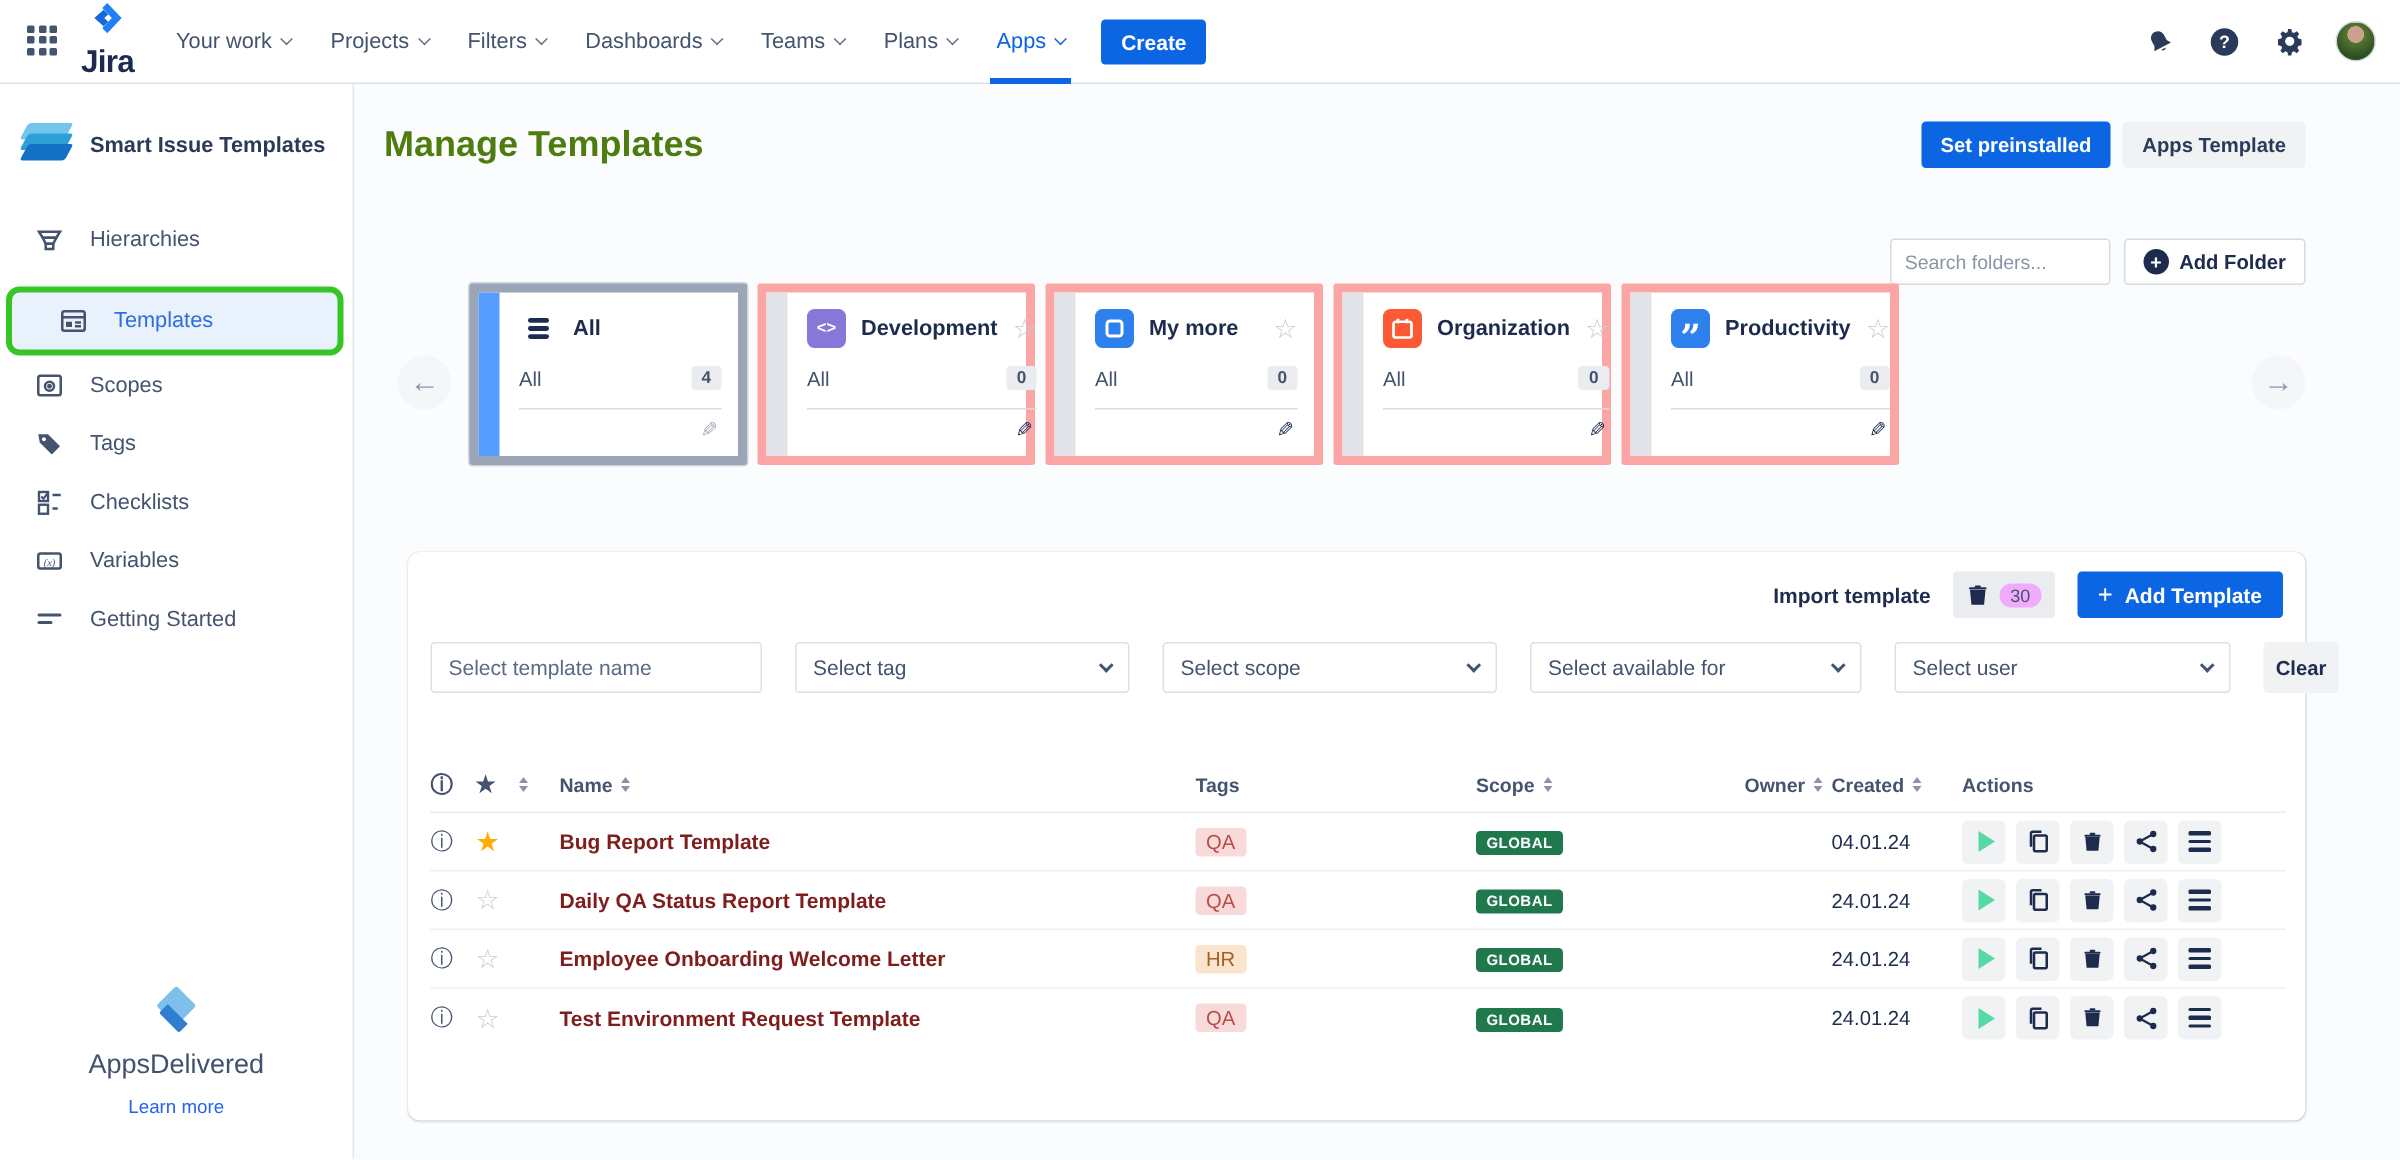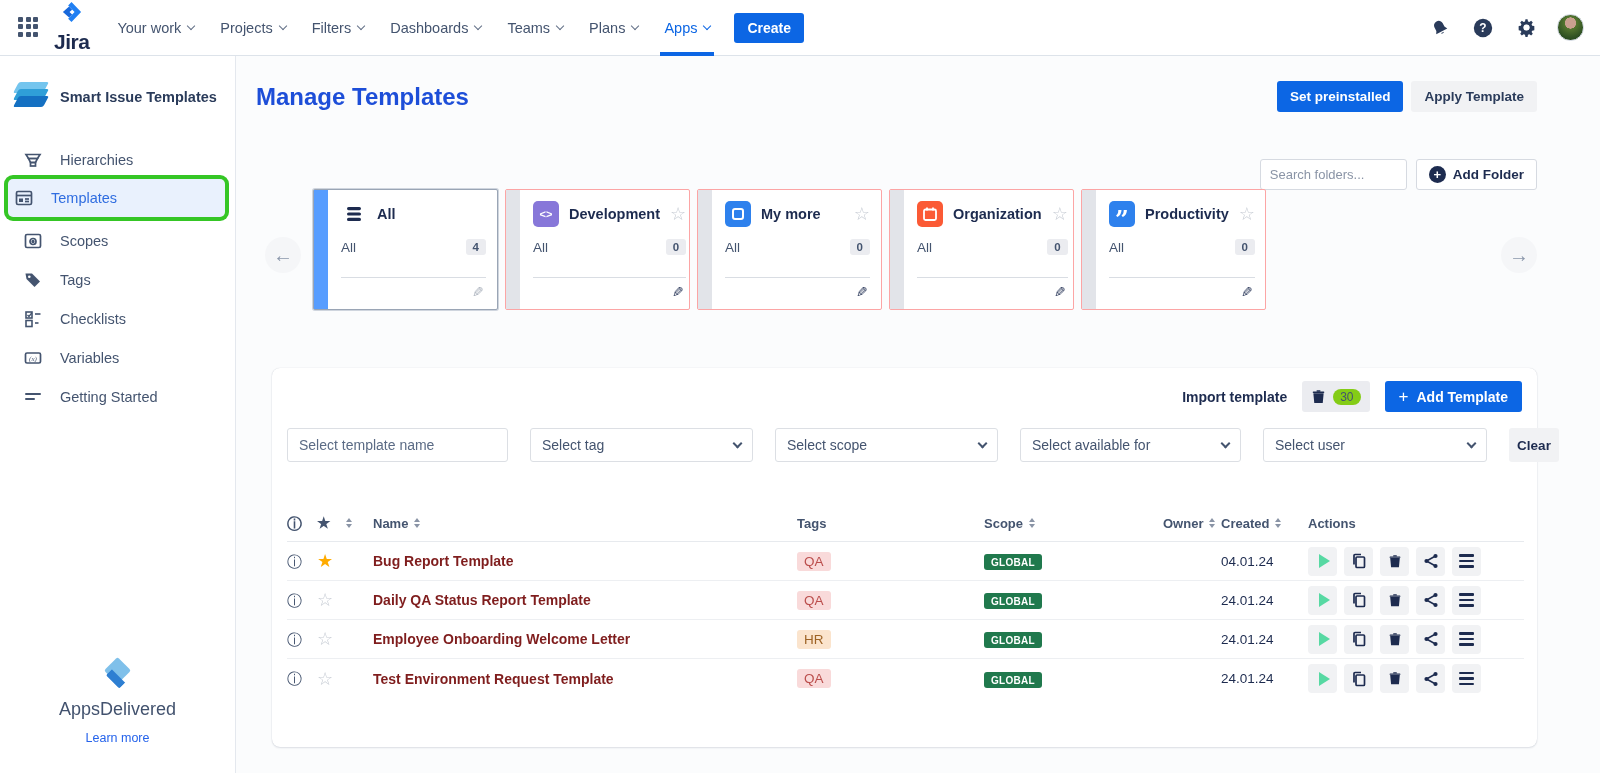--- a/index.html
+++ b/index.html
@@ -40,53 +40,53 @@
   .sit-logo { position:relative; width:40px; height:34px; flex:0 0 auto; }
   .sit-logo i { position:absolute; left:4px; width:30px; height:11px; border-radius:2px; transform:skewX(-28deg); }
   .sit-logo i:nth-child(1){ top:2px;  background:#74c5ee; }
   .sit-logo i:nth-child(2){ top:9px;  background:#2f9fd8; }
   .sit-logo i:nth-child(3){ top:16px; background:#1470c2; }
   .side-logo .t { font-size:14.5px; font-weight:700; color:#2a3b5a; }
   .side-items { display:flex; flex-direction:column; }
   .side-item { display:flex; align-items:center; gap:17px; height:39px; padding-left:23px; font-size:14.5px;
                color:#44546f; cursor:pointer; }
   .side-item svg { flex:0 0 auto; }
-  .side-item.active { background:#e9f1fd; color:#2f6de0; border-radius:5px; margin:0 10px 4px 8px; padding-left:6px;
+  .side-item.active { background:#e9f1fd; color:#2f6de0; border-radius:5px; margin:16px 10px 4px 8px; padding-left:31px;
                       height:38px; box-shadow:0 0 0 4px #35c625; }
   .side-footer { position:absolute; bottom:28px; left:0; width:100%; text-align:center; }
   .ad-logo { width:30px; height:30px; margin:0 auto 8px; position:relative; }
   .ad-logo .top { position:absolute; left:5px; top:0px; width:19px; height:19px; background:#7fc0ea; transform:rotate(45deg) ; border-radius:2px;}
   .ad-logo .bot { position:absolute; left:5px; top:9px; width:19px; height:14px; background:#2e7fd2; transform:rotate(45deg); border-radius:2px; clip-path:polygon(0 40%,100% 40%,100% 100%,0 100%); }
   .ad-name { font-size:18px; color:#42526e; margin-bottom:11px; }
   .ad-link { font-size:12.5px; color:#2563eb; cursor:pointer; }
 
   
   .content { position:absolute; top:56px; left:237px; right:0; bottom:0; }
   .page-header { position:absolute; top:25px; left:19px; right:63px; display:flex; justify-content:space-between; align-items:center; }
-  .page-title { font-size:24px; font-weight:700; color:#1d4ed8; }
+  .page-title { font-size:24px; font-weight:700; color:#4d7c0f; }
   .hdr-btns { display:flex; gap:8px; }
   .btn-blue { background:#0c66e4; color:#fff; border:none; border-radius:3px; height:31px; padding:0 13px;
               font-size:13.5px; font-weight:600; cursor:pointer; font-family:inherit; }
   .btn-gray { background:#f1f2f4; color:#2a3b5a; border:none; border-radius:3px; height:31px; padding:0 13px;
               font-size:13.5px; font-weight:600; cursor:pointer; font-family:inherit; }
 
   .folders-toolbar { position:absolute; top:103px; right:63px; display:flex; gap:9px; }
   .fld-search { width:147px; height:31px; border:1px solid #d6dae1; border-radius:3px; padding:0 9px; font-size:13px;
                 color:#44546f; font-family:inherit; outline:none; background:#fff; }
   .fld-search::placeholder { color:#8a94a6; }
   .btn-addfolder { display:flex; align-items:center; gap:7px; background:#fff; border:1px solid #d6dae1; border-radius:3px;
                    height:31px; padding:0 12px; font-size:13.5px; font-weight:600; color:#1d2b4f; cursor:pointer; font-family:inherit; }
   .plus-circle { width:17px; height:17px; border-radius:50%; background:#1d2b4f; color:#fff; display:flex; align-items:center;
                  justify-content:center; font-size:13px; font-weight:700; line-height:1; }
 
   
   .car-arrow { position:absolute; width:36px; height:36px; border-radius:50%; background:#f5f6f8; color:#8a96aa;
                display:flex; align-items:center; justify-content:center; font-size:20px; cursor:pointer; top:181px; }
   .car-arrow.left { left:28px; } .car-arrow.right { left:1264px; }
-  .fcard { position:absolute; top:133px; width:185px; height:121px; background:#fff; border:1px solid #fca5a5;
+  .fcard { position:absolute; top:133px; width:185px; height:121px; background:#fff; border:6px solid #fca5a5;
            border-radius:2px; display:flex; cursor:pointer; }
   .fcard.selected { border-color:#9aa5b5; box-shadow:0 0 0 1px #cfd5de; }
   .fcard .strip { width:14px; background:#e2e4e9; flex:0 0 auto; }
   .fcard.selected .strip { background:#579dff; }
   .fcard .body { flex:1; padding:11px 11px 6px 13px; display:flex; flex-direction:column; }
   .fcard .row1 { display:flex; align-items:center; gap:10px; }
   .fcard .fname { font-size:14.5px; font-weight:700; color:#1d2b4f; flex:1; }
   .fcard .star { color:#c7ccd4; font-size:18px; cursor:pointer; line-height:1; }
   .fcard .row2 { display:flex; align-items:center; justify-content:space-between; margin-top:12px; }
   .fcard .sub { font-size:13.5px; color:#44546f; }
@@ -103,21 +103,21 @@
   .ficon.org  { background:#fb5a35; }
   .ficon.prod { background:#2e81ed; font-size:24px; line-height:0; padding-top:12px; font-family:"DejaVu Serif", serif; }
 
   
   .panel { position:absolute; left:35px; top:312px; width:1265px; height:379px; background:#fff; border-radius:8px;
            box-shadow:0 1px 2px rgba(23,43,77,.12), 0 0 1px rgba(23,43,77,.20); }
   .panel-toolbar { position:absolute; top:13px; right:15px; display:flex; align-items:center; gap:15px; }
   .import-label { font-size:14px; font-weight:600; color:#1d2b4f; cursor:pointer; }
   .trash-btn { display:flex; align-items:center; gap:7px; background:#ebecf0; border:none; border-radius:3px; height:31px;
                padding:0 9px; cursor:pointer; }
-  .trash-count { background:#84cc16; border-radius:8px; padding:1px 7px; font-size:12px; color:#44546f; font-family:inherit; }
+  .trash-count { background:#f0abfc; border-radius:8px; padding:1px 7px; font-size:12px; color:#44546f; font-family:inherit; }
   .btn-addtpl { display:flex; align-items:center; gap:8px; background:#0c66e4; color:#fff; border:none; border-radius:3px;
                 height:31px; padding:0 14px; font-size:14px; font-weight:600; cursor:pointer; font-family:inherit; }
   .btn-addtpl .pl { font-size:17px; font-weight:400; line-height:1; }
 
   .filters { position:absolute; top:60px; left:15px; display:flex; gap:22px; }
   .flt-input { width:221px; height:34px; border:1px solid #dcdfe4; border-radius:3px; padding:0 11px; font-size:14px;
                color:#44546f; font-family:inherit; outline:none; }
   .flt-input::placeholder { color:#5b6b85; }
   .flt-select { width:223px; height:34px; border:1px solid #dcdfe4; border-radius:3px; padding:0 11px; display:flex;
                 align-items:center; justify-content:space-between; font-size:14px; color:#44546f; cursor:pointer; background:#fff; }
@@ -313,21 +313,21 @@
       <div class="ad-link">Learn more</div>
     </div>
   </aside>
 
   <main class="content">
 
     <div class="page-header">
       <h1 class="page-title">Manage Templates</h1>
       <div class="hdr-btns">
         <button class="btn-blue">Set preinstalled</button>
-        <button class="btn-gray">Apply Template</button>
+        <button class="btn-gray">Apps Template</button>
       </div>
     </div>
 
     <div class="folders-toolbar">
       <input class="fld-search" type="text" placeholder="Search folders..." style="">
       <button class="btn-addfolder">
         <span class="plus-circle">+</span>
         <span>Add Folder</span>
       </button>
     </div>

